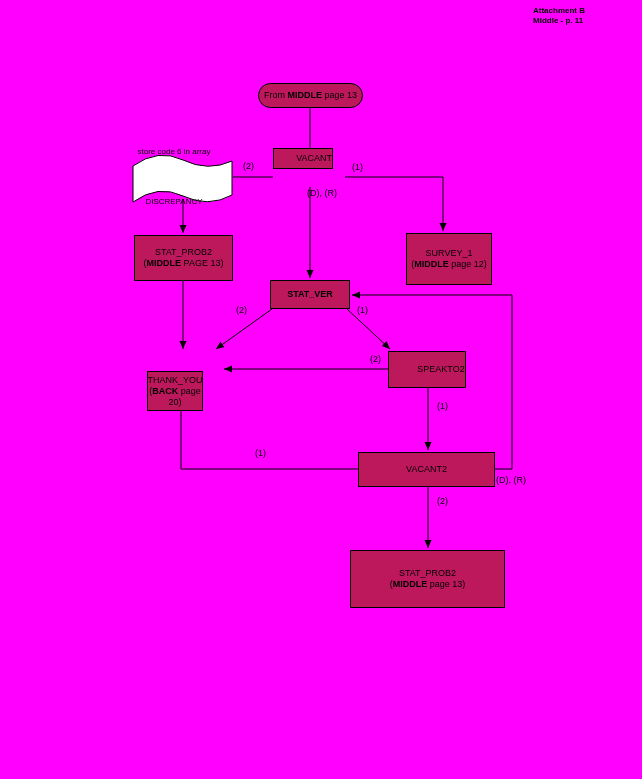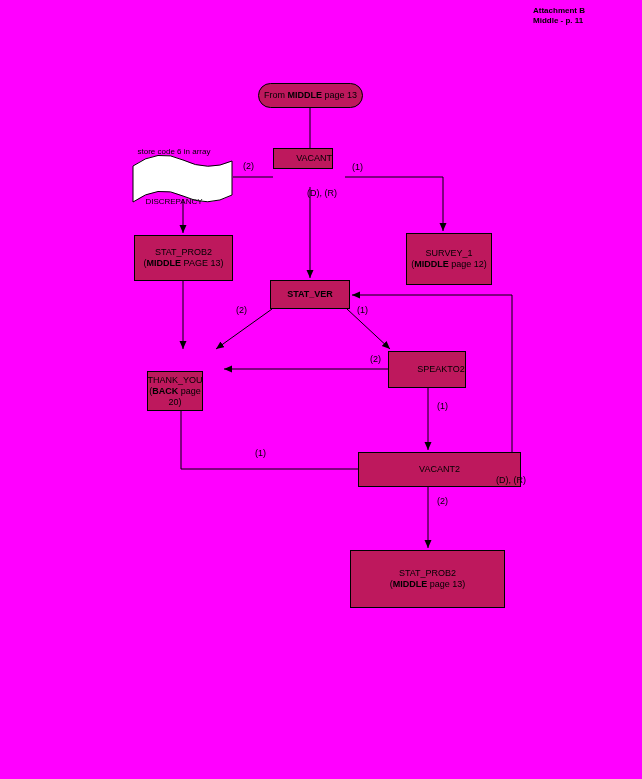--- a/index.html
+++ b/index.html
@@ -79,21 +79,21 @@
 
   <div class="node" style="left:147px;top:371px;width:56px;height:40px;">
     <div>THANK_YOU</div>
     <div><span>(</span><b>BACK</b><span> page 20)</span></div>
   </div>
 
   <div class="node" style="left:388px;top:351px;width:78px;height:37px;padding-left:28px;">
     <div>SPEAKTO2</div>
   </div>
 
-  <div class="node" style="left:358px;top:452px;width:163px;height:35px;">
+  <div class="node" style="left:358px;top:452px;width:137px;height:35px;">
     <div>VACANT2</div>
   </div>
 
   <div class="node" style="left:350px;top:550px;width:155px;height:58px;">
     <div>STAT_PROB2</div>
     <div><span>(</span><b>MIDDLE</b><span> page 13)</span></div>
   </div>
 
   <span class="elabel" style="left:243px;top:162px;">(2)</span>
   <span class="elabel" style="left:352px;top:163px;">(1)</span>

